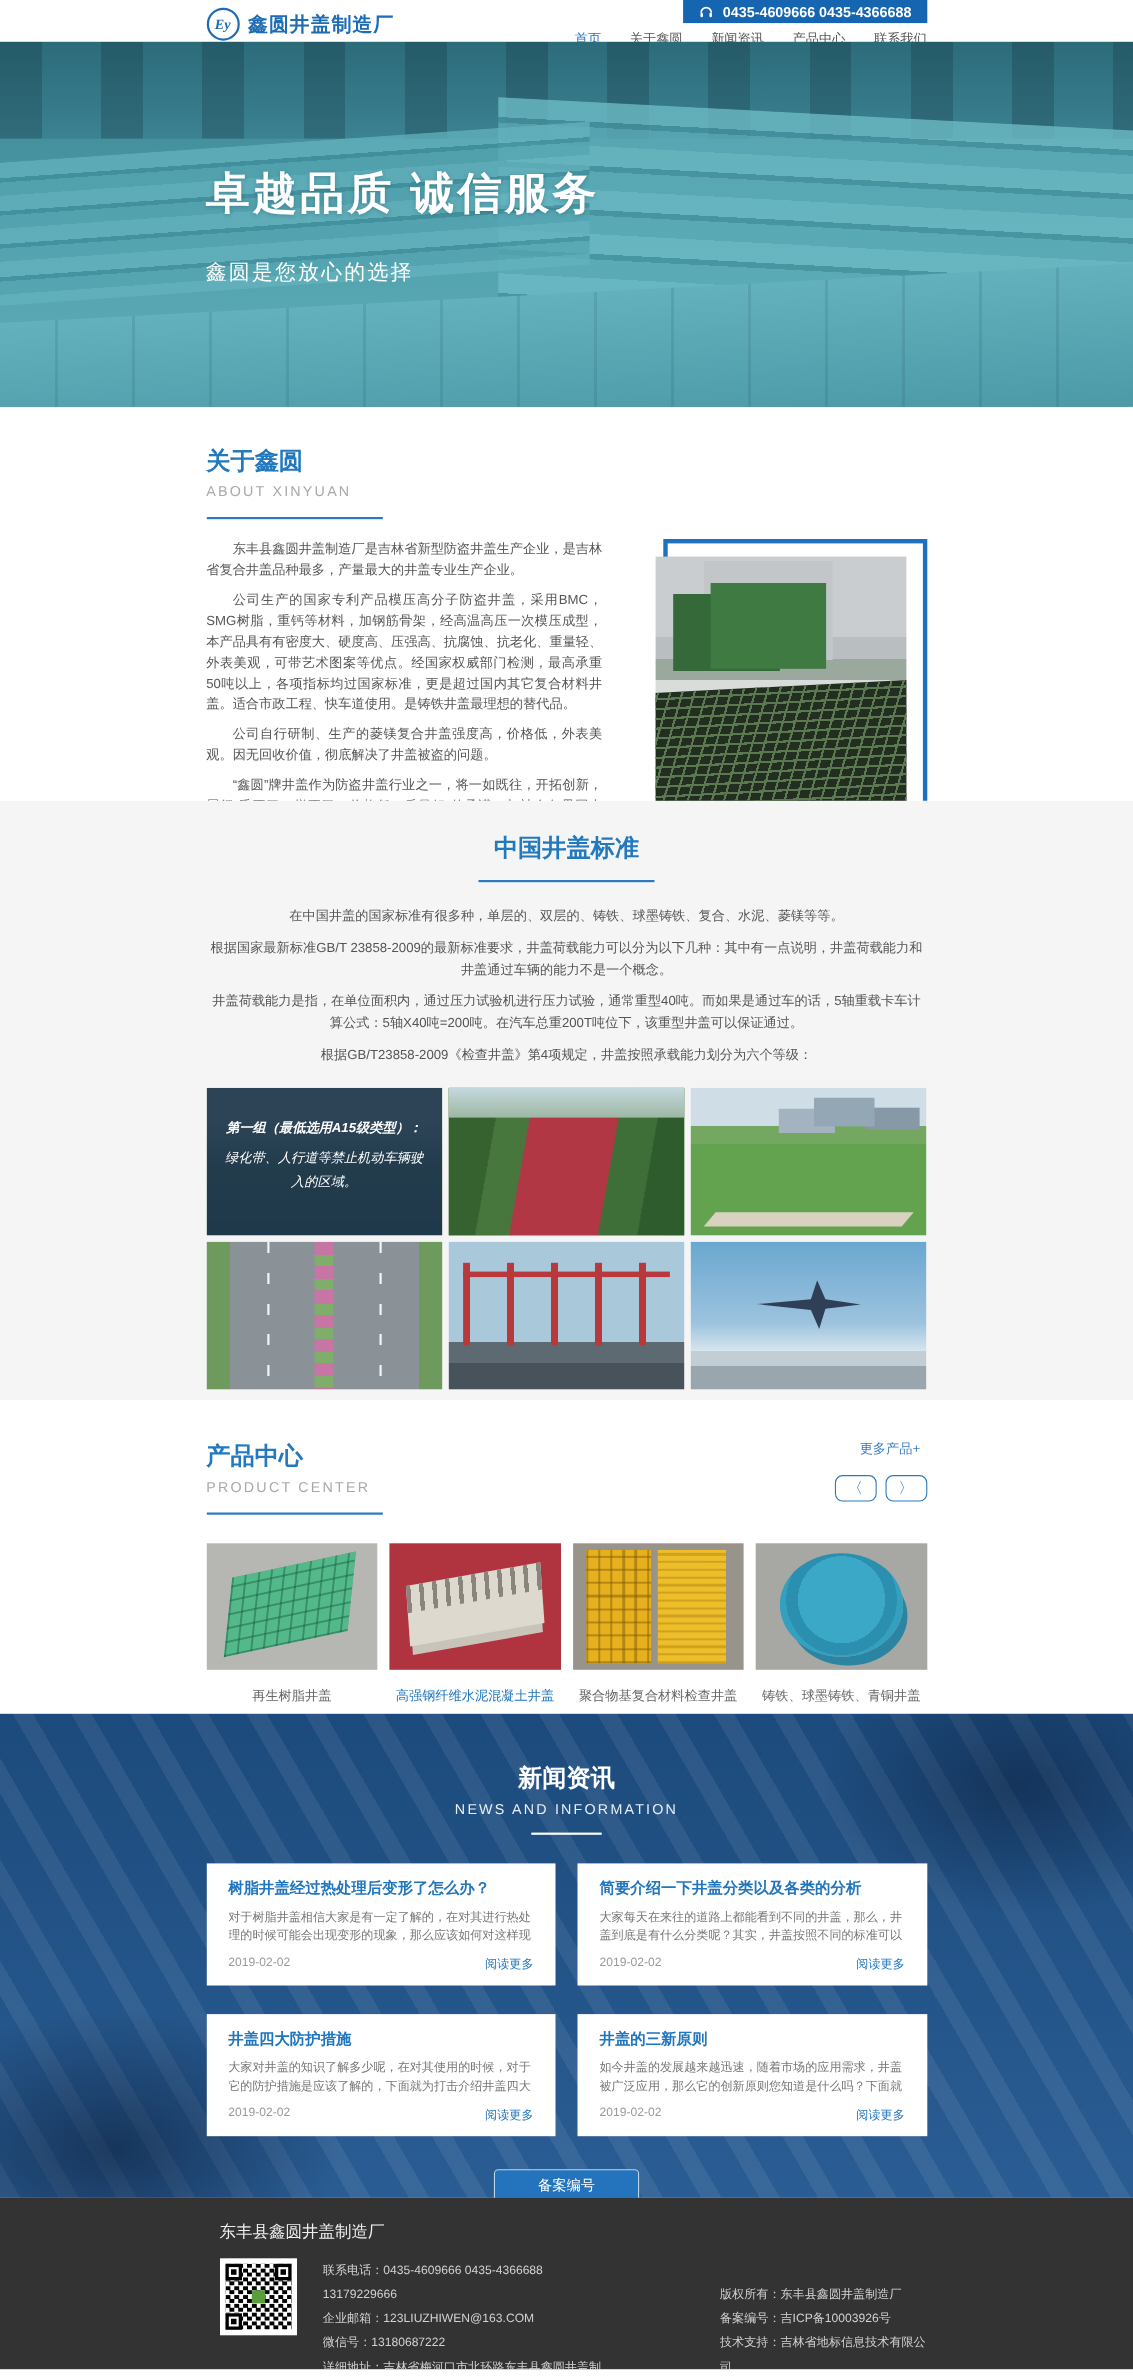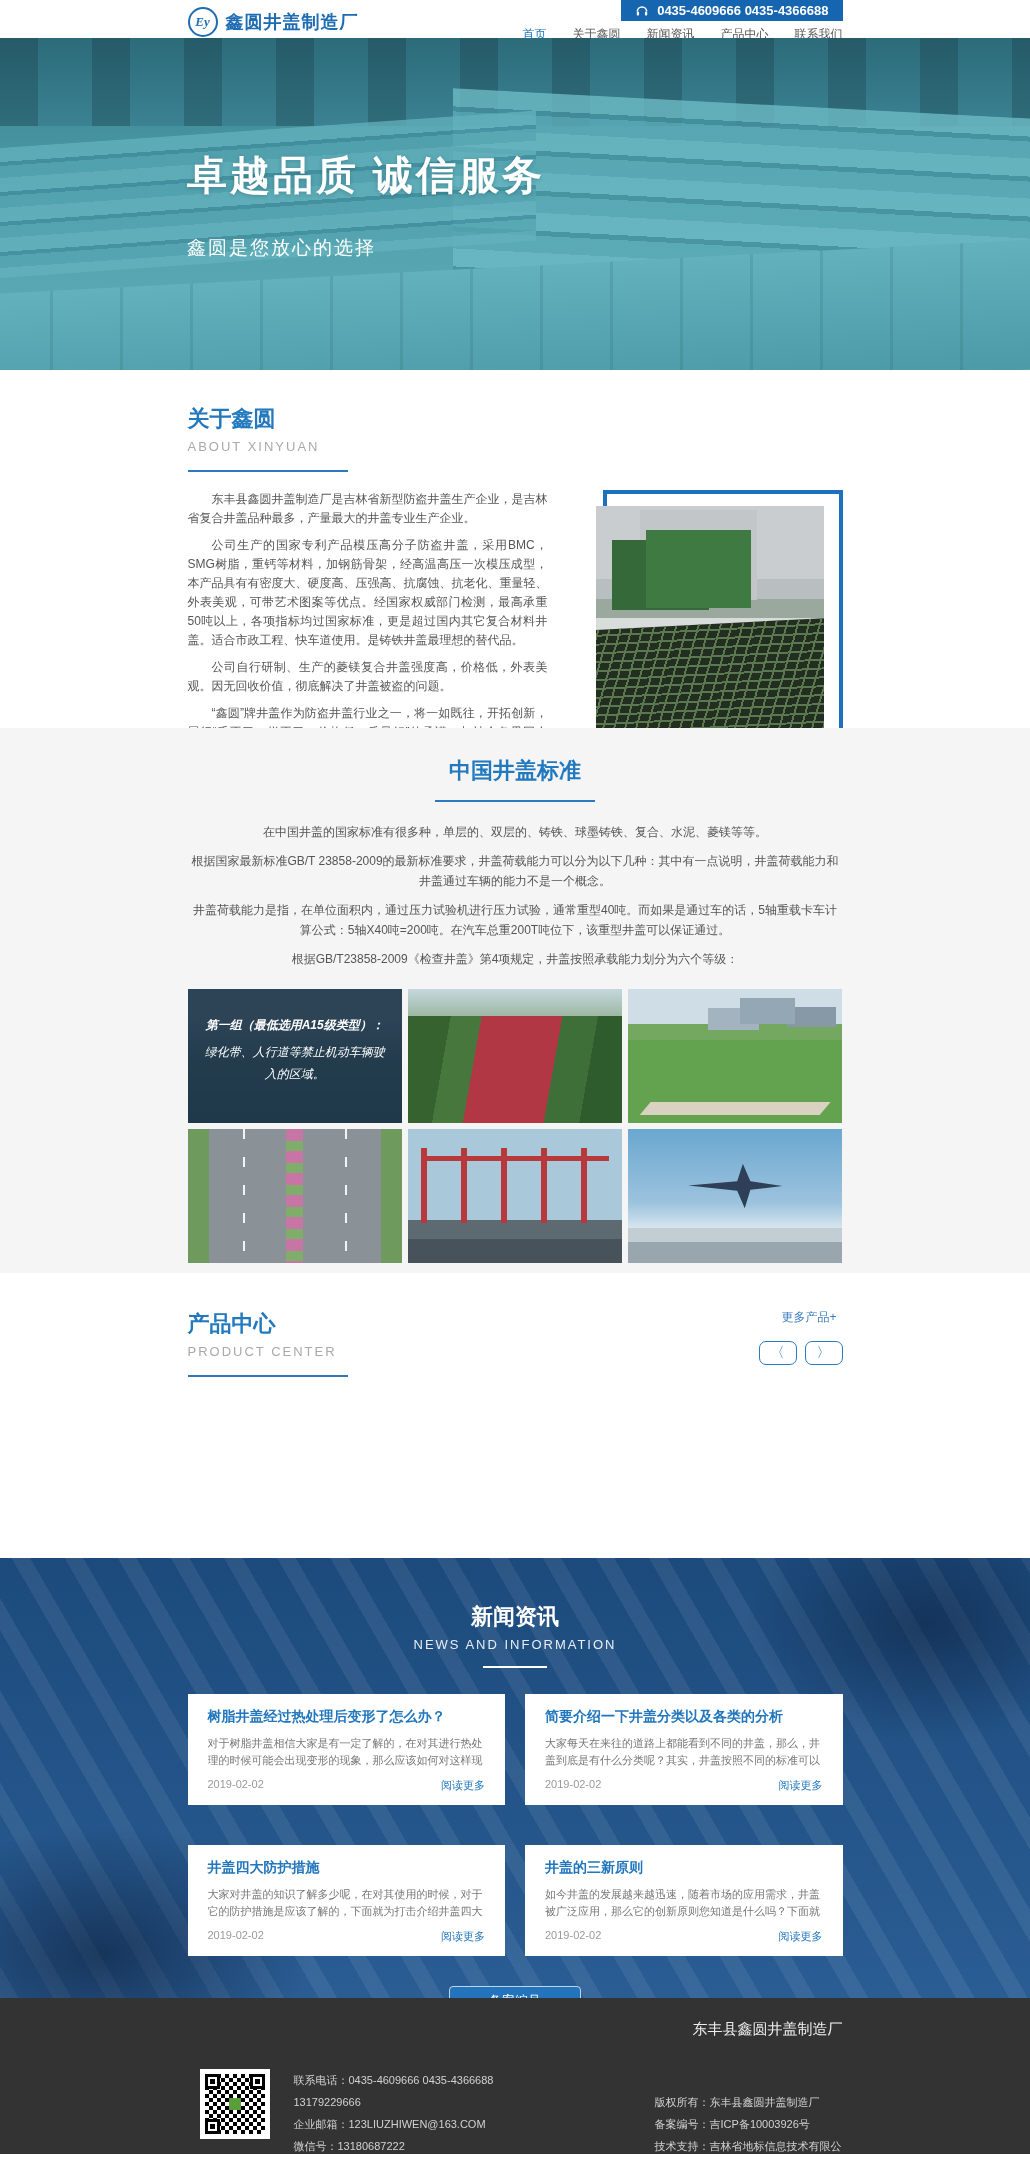--- a/index.html
+++ b/index.html
@@ -164,36 +164,36 @@
   .news { height:440px; overflow:hidden; color:#fff;
     background:
       radial-gradient(ellipse 320px 200px at 10% 90%, rgba(8,22,46,.55), transparent 65%),
       radial-gradient(ellipse 280px 180px at 90% 15%, rgba(8,22,46,.45), transparent 65%),
       repeating-linear-gradient(60deg, rgba(255,255,255,.07) 0 16px, rgba(255,255,255,0) 16px 46px),
       linear-gradient(180deg,#1c4a7c,#2a5d94); }
   .news .container { padding-top:44px; text-align:center; }
   .news-title { font-size:22px; font-weight:bold; color:#fff; }
   .news-sub { font-size:13px; color:#e8eef5; letter-spacing:2px; margin-top:5px; }
   .news-rule { width:64px; height:2px; background:#fff; margin:14px auto 0; }
-  .news-grid { display:grid; grid-template-columns:repeat(2,1fr); gap:40px 20px; margin-top:26px; text-align:left; }
+  .news-grid { display:grid; grid-template-columns:repeat(2,1fr); gap:26px 20px; margin-top:26px; text-align:left; }
   .news-card { background:#fff; padding:14px 20px 12px; min-height:93px; cursor:pointer; }
   .news-card h3 { font-size:14px; color:#2176bd; font-weight:bold; }
   .news-card .excerpt { font-size:11px; color:#777; line-height:17px; margin-top:9px;
     height:34px; overflow:hidden; }
   .news-meta { display:flex; justify-content:space-between; margin-top:9px; }
   .news-date { font-size:11px; color:#999; }
   .read-more { font-size:11px; color:#2176bd; text-decoration:none; cursor:pointer; }
   .more-news-btn { display:block; width:132px; height:30px; margin:30px auto 0;
     background:#2373bd; border:1px solid #bcd6ec; border-radius:4px;
     color:#fff; font-size:13px; cursor:pointer; }
 
   
   .site-footer { height:156px; background:#333333; overflow:hidden; }
   .site-footer .container { padding-top:22px; padding-left:12px; }
-  .footer-company { font-size:15px; color:#eee; margin-bottom:30px;text-align:right; }
+  .footer-company { font-size:15px; color:#eee; margin-bottom:14px; }
   .footer-cols { display:flex; }
   .qr { width:70px; height:70px; background:#fff; padding:5px; position:relative; flex:none; }
   .qr-inner { width:100%; height:100%;
     background:repeating-conic-gradient(#000 0% 25%, #fff 0% 50%) 0 0/8px 8px; }
   .qr .f { position:absolute; width:15px; height:15px; border:3px solid #000; background:#fff; }
   .qr .f::after { content:""; position:absolute; inset:2px; background:#000; }
   .qr .tl { top:5px; left:5px; } .qr .tr { top:5px; right:5px; } .qr .bl { bottom:5px; left:5px; }
   .qr .center-dot { position:absolute; left:29px; top:29px; width:12px; height:12px; background:#5a9e3c; }
   .footer-info { margin-left:24px; }
   .footer-info div, .footer-right div { font-size:11px; color:#d2d2d2; line-height:22px; }
@@ -297,20 +297,38 @@
       <a class="more-link">更多产品+</a>
       <div class="arrows">
         <button class="arrow-btn">
           <span>〈</span>
         </button>
         <button class="arrow-btn">
           <span>〉</span>
         </button>
       </div>
     </div>
+    <div class="prod-grid">
+      <div class="prod-card">
+        <div class="prod-img p1"></div>
+        <a class="prod-name">再生树脂井盖</a>
+      </div>
+      <div class="prod-card">
+        <div class="prod-img p2"></div>
+        <a class="prod-name hl">高强钢纤维水泥混凝土井盖</a>
+      </div>
+      <div class="prod-card">
+        <div class="prod-img p3"></div>
+        <a class="prod-name">聚合物基复合材料检查井盖</a>
+      </div>
+      <div class="prod-card">
+        <div class="prod-img p4"></div>
+        <a class="prod-name">铸铁、球墨铸铁、青铜井盖</a>
+      </div>
+    </div>
   </div>
 </section>
 
 <section class="news">
   <div class="container">
     <h2 class="news-title">新闻资讯</h2>
     <div class="news-sub">NEWS AND INFORMATION</div>
     <div class="news-rule"></div>
     <div class="news-grid">
       <div class="news-card">

